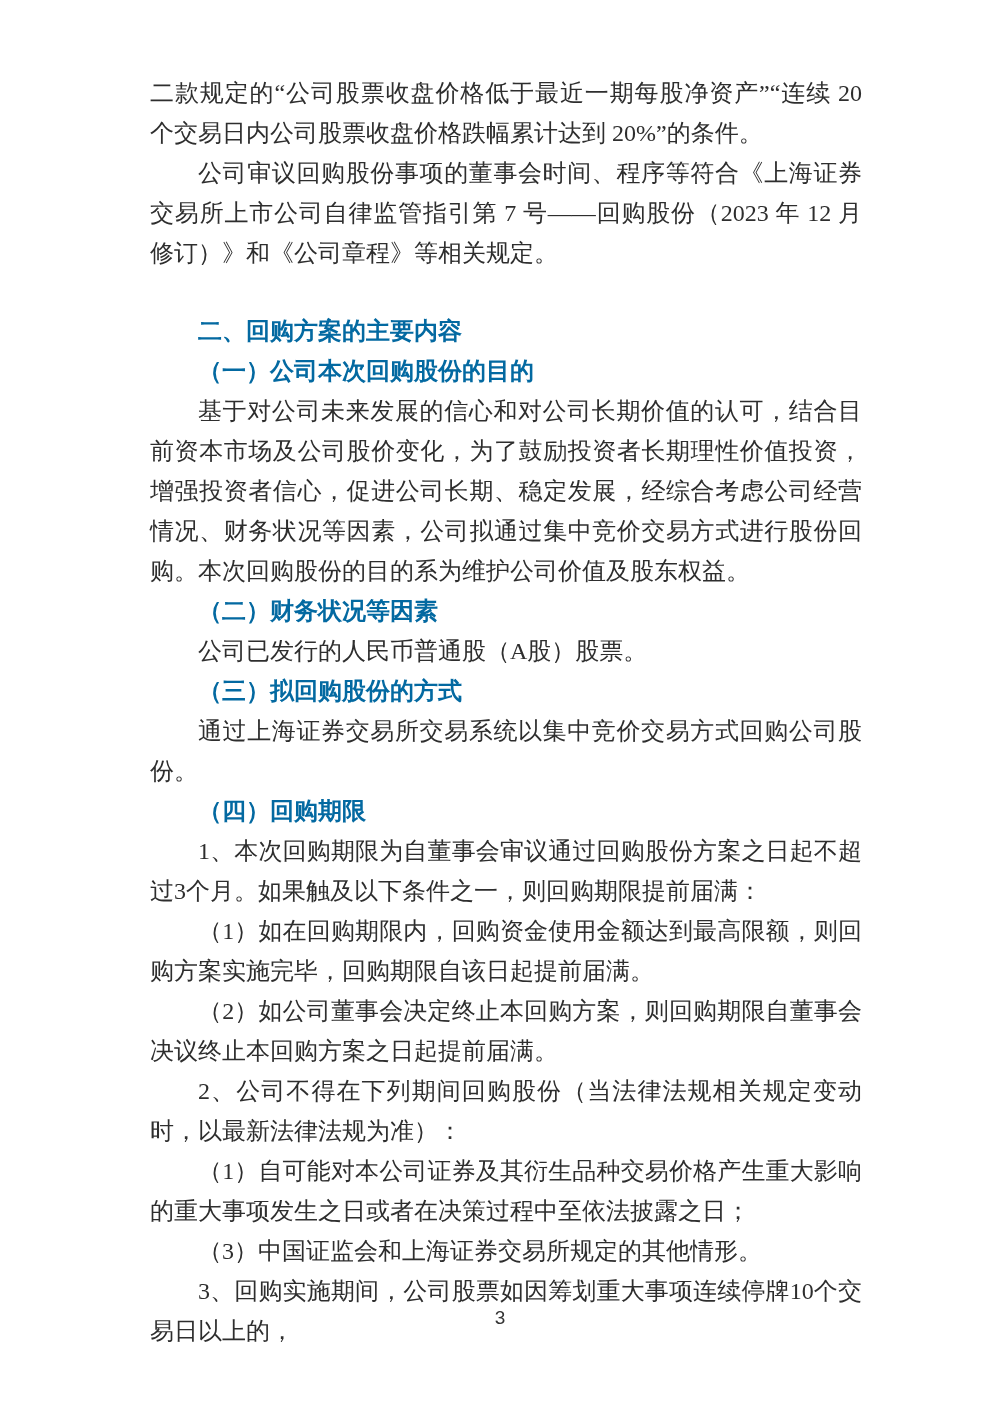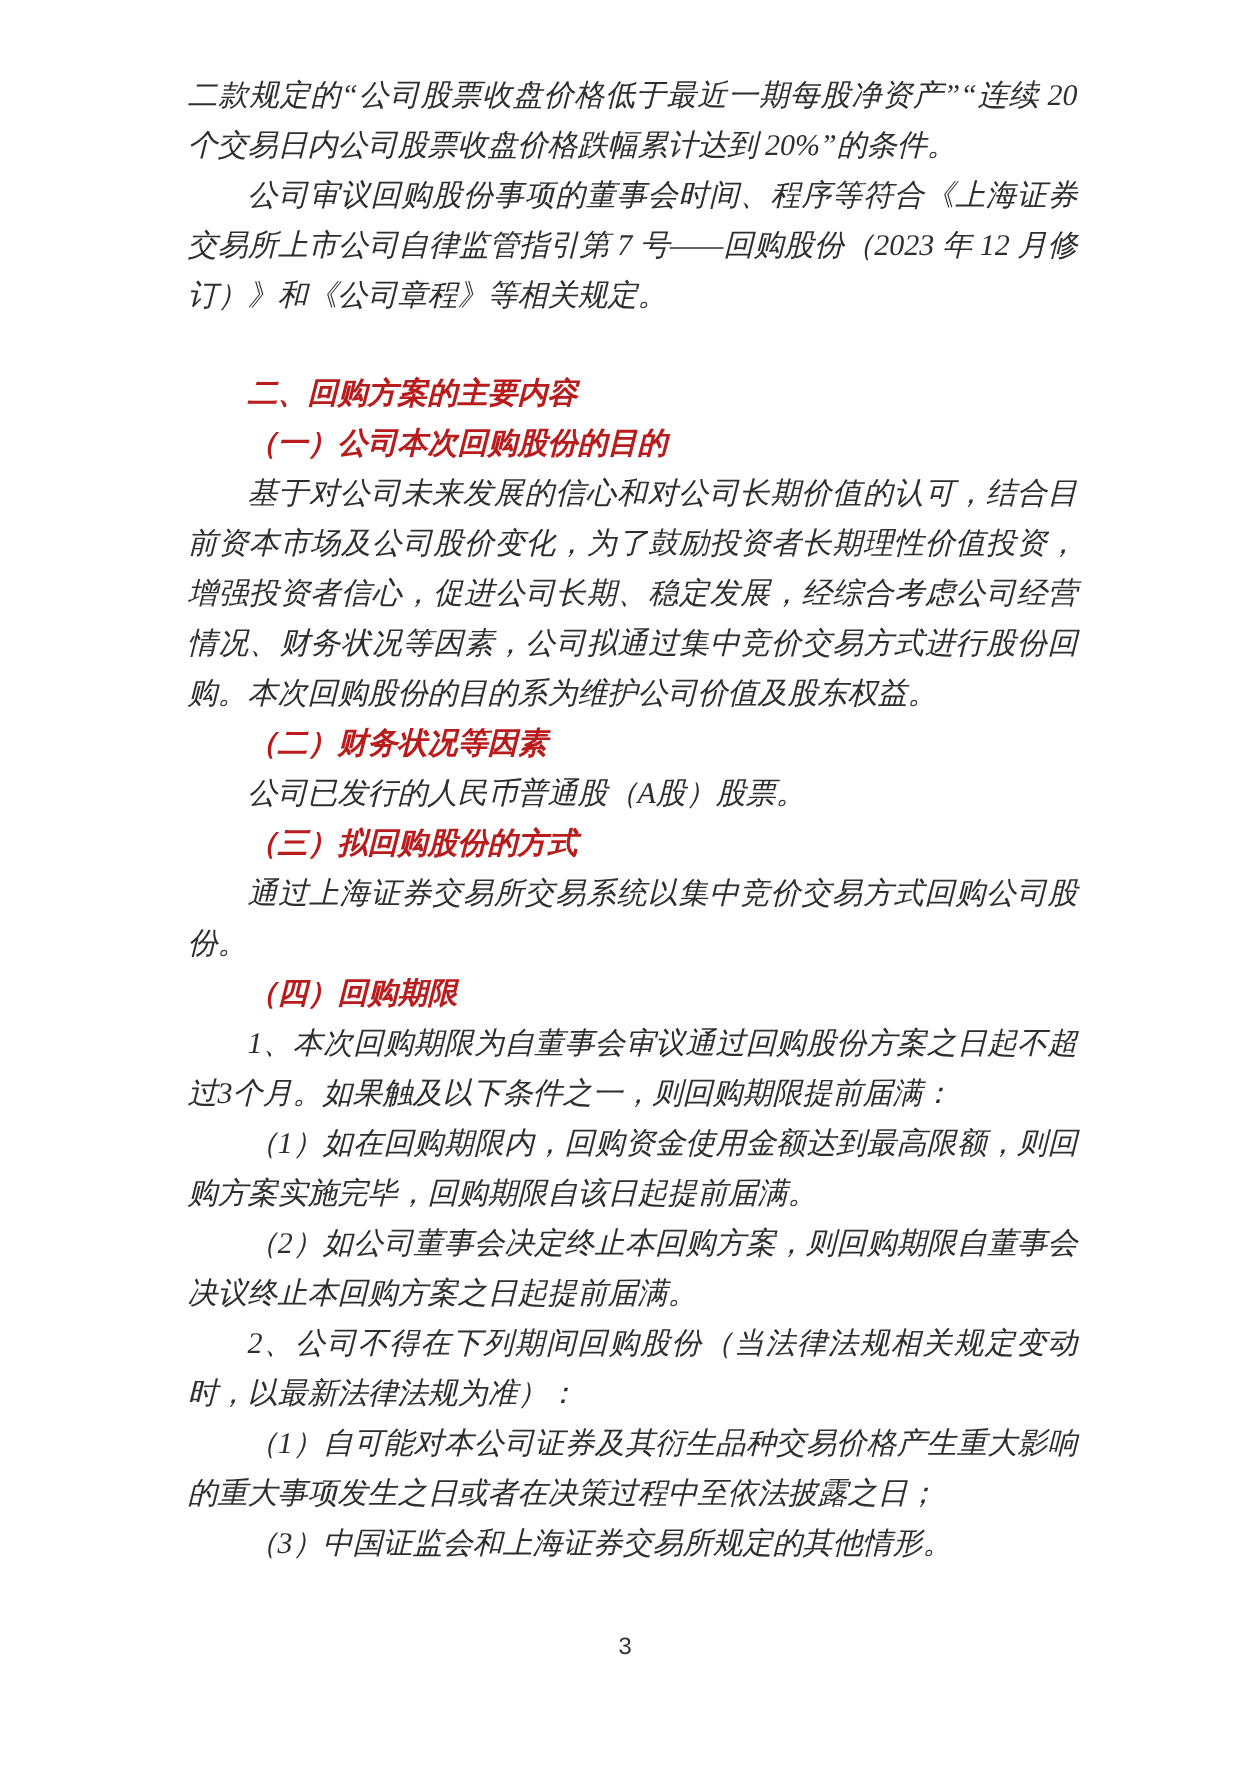--- a/index.html
+++ b/index.html
@@ -12,41 +12,40 @@
     width: 1000px;
     height: 1414px;
     margin: 0 auto;
     background: #ffffff;
     overflow: hidden;
     font-family: "Liberation Serif", "DejaVu Serif", serif;
     color: #2e2e2e;
   }
   .content {
     position: absolute;
-    top: 0;
+    top: 16px;
     left: 150px;
     width: 712px;
     padding-top: 57px;
     font-size: 24px;
     line-height: 40px;
     text-align: justify;
-    font-style: italic;
   }
   .content p {
     margin: 0;
   }
   .para-indent {
     text-indent: 2em;
   }
   .para-noindent {
     text-indent: 0;
   }
   .heading {
     font-weight: bold;
-    color: #b91c1c;
+    color: #0369a1;
     text-indent: 2em;
     margin: 2px 0;
   }
   .heading.section-top {
     margin-top: 38px;
   }
   .page-number {
     position: absolute;
     top: 1306px;
     left: 0;
@@ -89,17 +88,18 @@
     <p class="para-indent">（1）如在回购期限内，回购资金使用金额达到最高限额，则回购方案实施完毕，回购期限自该日起提前届满。</p>
 
     <p class="para-indent">（2）如公司董事会决定终止本回购方案，则回购期限自董事会决议终止本回购方案之日起提前届满。</p>
 
     <p class="para-indent">2、公司不得在下列期间回购股份（当法律法规相关规定变动时，以最新法律法规为准）：</p>
 
     <p class="para-indent">（1）自可能对本公司证券及其衍生品种交易价格产生重大影响的重大事项发生之日或者在决策过程中至依法披露之日；</p>
 
     <p class="para-indent">（3）中国证监会和上海证券交易所规定的其他情形。</p>
 
+    <p class="para-indent">3、回购实施期间，公司股票如因筹划重大事项连续停牌10个交易日以上的，</p>
 
   </div>
 
   <div class="page-number">3</div>
 </div>
 
 </body></html>

